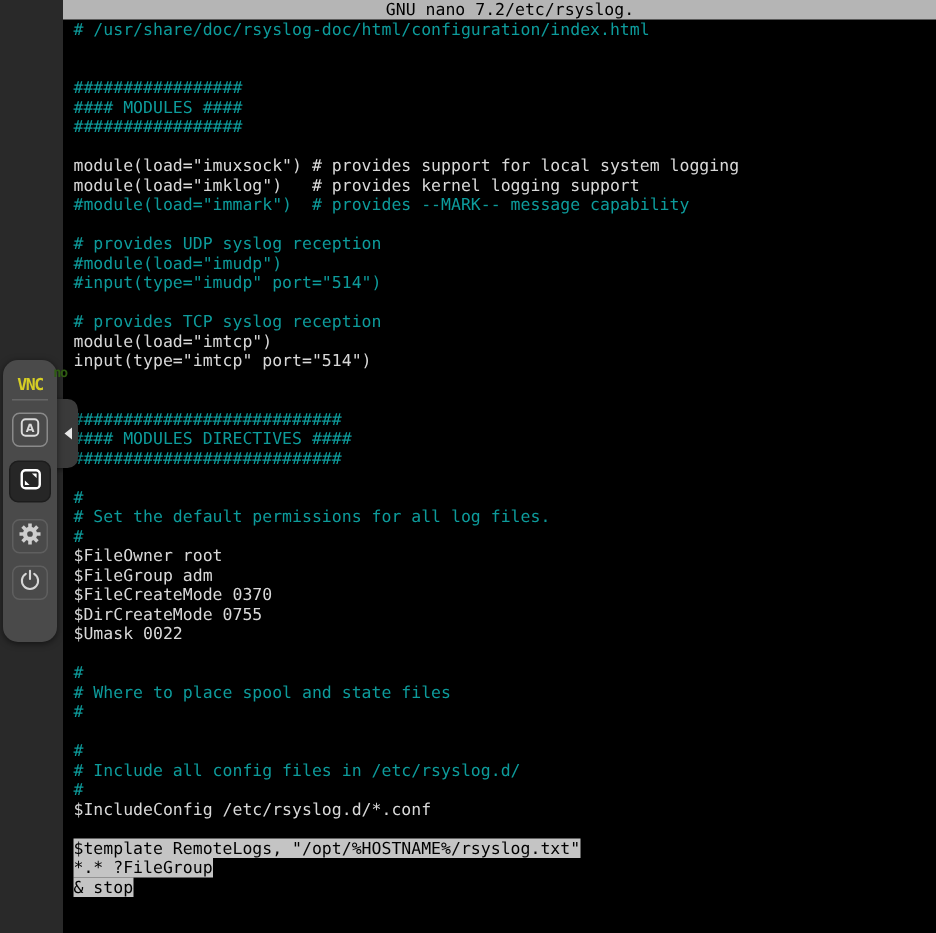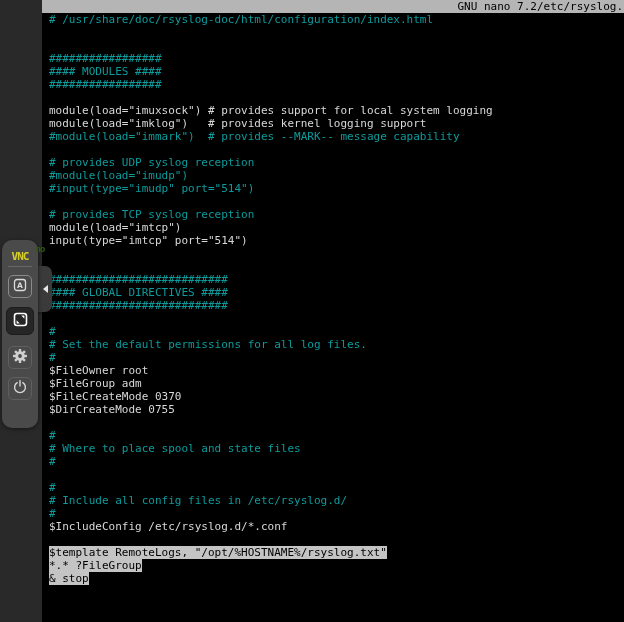--- a/index.html
+++ b/index.html
@@ -6,21 +6,21 @@
     --comment:#0d9b9b; --text:#d8d8d8; --titlebar-bg:#b5b5b5;
     --selection-bg:#c4c4c4; --term-bg:#000000; --screen-bg:#292929;
     --panel:#4a4a4a; --active-btn:#262626; --logo-green:#2e5c12; --logo-yellow:#d6ce25;
   }
   *{margin:0;padding:0;box-sizing:border-box;}
   html,body{width:624px;height:622px;overflow:hidden;}
   body{background:var(--screen-bg);position:relative;font-family:"DejaVu Sans Mono",monospace;}
 
   .terminal{position:absolute;left:42px;top:0;width:582px;height:622px;background:var(--term-bg);}
   .titlebar{height:13px;background:var(--titlebar-bg);color:#000;font:11px/13px "DejaVu Sans Mono",monospace;
-    display:flex;justify-content:flex-end;white-space:pre;padding:0 1px 0 15px;overflow:hidden;}
+    display:flex;justify-content:center;white-space:pre;padding:0 1px 0 15px;overflow:hidden;}
   .editor{padding-left:7px;}
   .line{height:13px;font:11px/13px "DejaVu Sans Mono",monospace;white-space:pre;}
   .line .comment{color:var(--comment);}
   .line .normal{color:var(--text);}
   .line .selected{background:var(--selection-bg);color:#000;display:inline-block;text-align:center;}
 
   .control-bar{position:absolute;left:2px;top:240px;width:36px;height:188px;background:var(--panel);
     border-radius:10px;z-index:2;display:flex;flex-direction:column;align-items:center;
     box-shadow:0 1px 4px rgba(0,0,0,.5);}
   .logo{margin-top:5px;text-align:center;line-height:8px;font-family:"DejaVu Sans Mono",monospace;
@@ -63,30 +63,31 @@
       <div class="line"><span class="comment"># provides UDP syslog reception</span></div>
       <div class="line"><span class="comment">#module(load="imudp")</span></div>
       <div class="line"><span class="comment">#input(type="imudp" port="514")</span></div>
       <div class="line"><span class="normal"></span></div>
       <div class="line"><span class="comment"># provides TCP syslog reception</span></div>
       <div class="line"><span class="normal">module(load="imtcp")</span></div>
       <div class="line"><span class="normal">input(type="imtcp" port="514")</span></div>
       <div class="line"><span class="normal"></span></div>
       <div class="line"><span class="normal"></span></div>
       <div class="line"><span class="comment">###########################</span></div>
-      <div class="line"><span class="comment">#### GLOBAL DIRECTIVES ####</span></div>
+      <div class="line"><span class="comment">#### MODULES DIRECTIVES ####</span></div>
       <div class="line"><span class="comment">###########################</span></div>
       <div class="line"><span class="normal"></span></div>
       <div class="line"><span class="comment">#</span></div>
       <div class="line"><span class="comment"># Set the default permissions for all log files.</span></div>
       <div class="line"><span class="comment">#</span></div>
       <div class="line"><span class="normal">$FileOwner root</span></div>
       <div class="line"><span class="normal">$FileGroup adm</span></div>
       <div class="line"><span class="normal">$FileCreateMode 0370</span></div>
       <div class="line"><span class="normal">$DirCreateMode 0755</span></div>
+      <div class="line"><span class="normal">$Umask 0022</span></div>
       <div class="line"><span class="normal"></span></div>
       <div class="line"><span class="comment">#</span></div>
       <div class="line"><span class="comment"># Where to place spool and state files</span></div>
       <div class="line"><span class="comment">#</span></div>
       <div class="line"><span class="normal"></span></div>
       <div class="line"><span class="comment">#</span></div>
       <div class="line"><span class="comment"># Include all config files in /etc/rsyslog.d/</span></div>
       <div class="line"><span class="comment">#</span></div>
       <div class="line"><span class="normal">$IncludeConfig /etc/rsyslog.d/*.conf</span></div>
       <div class="line"><span class="normal"></span></div>

